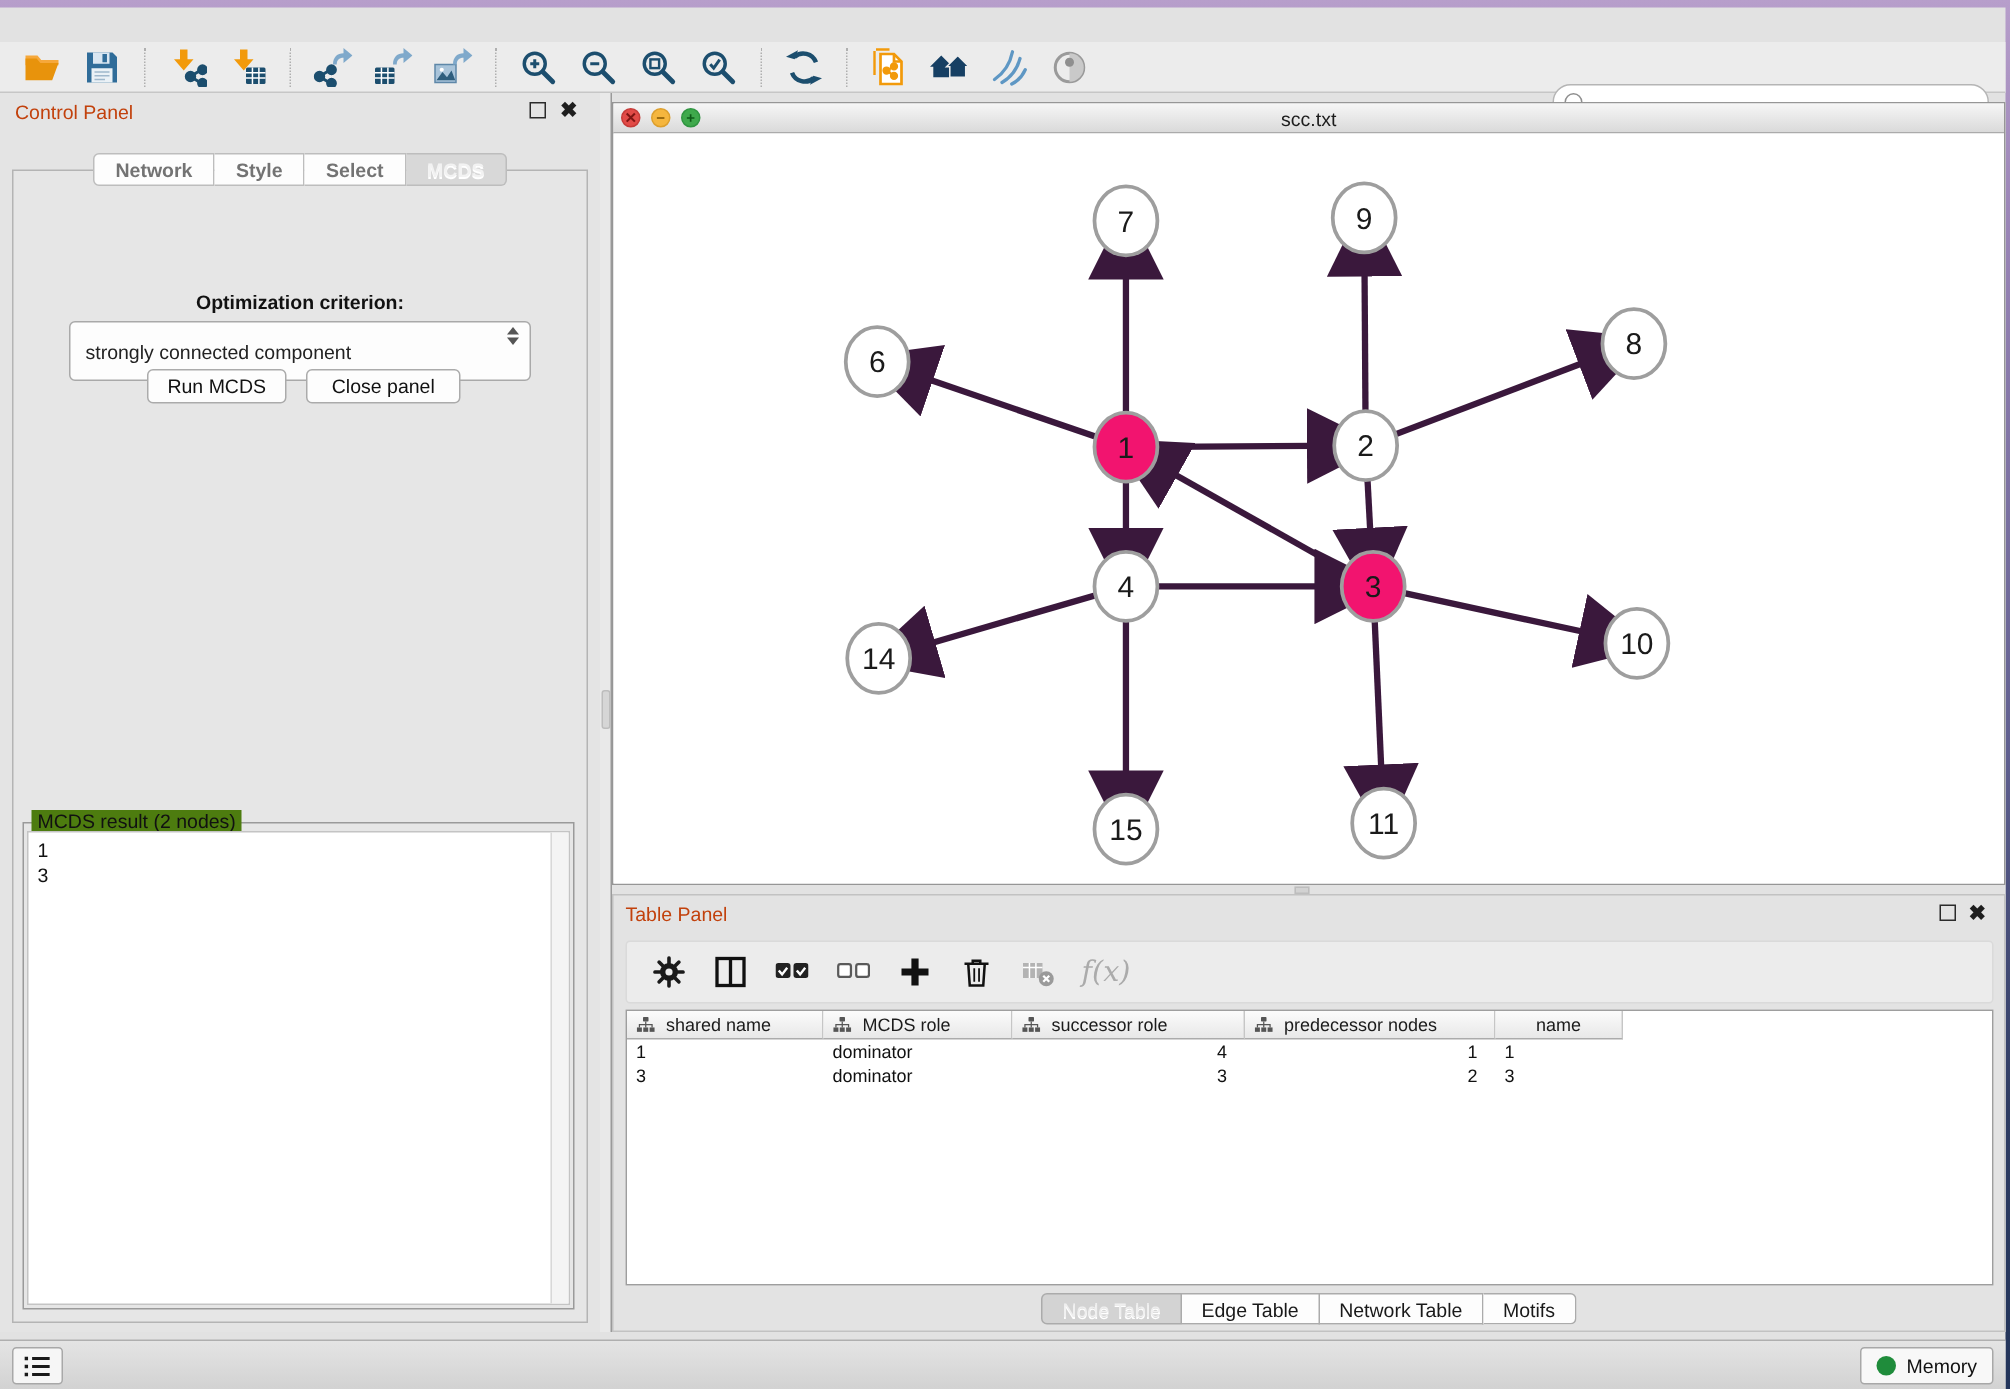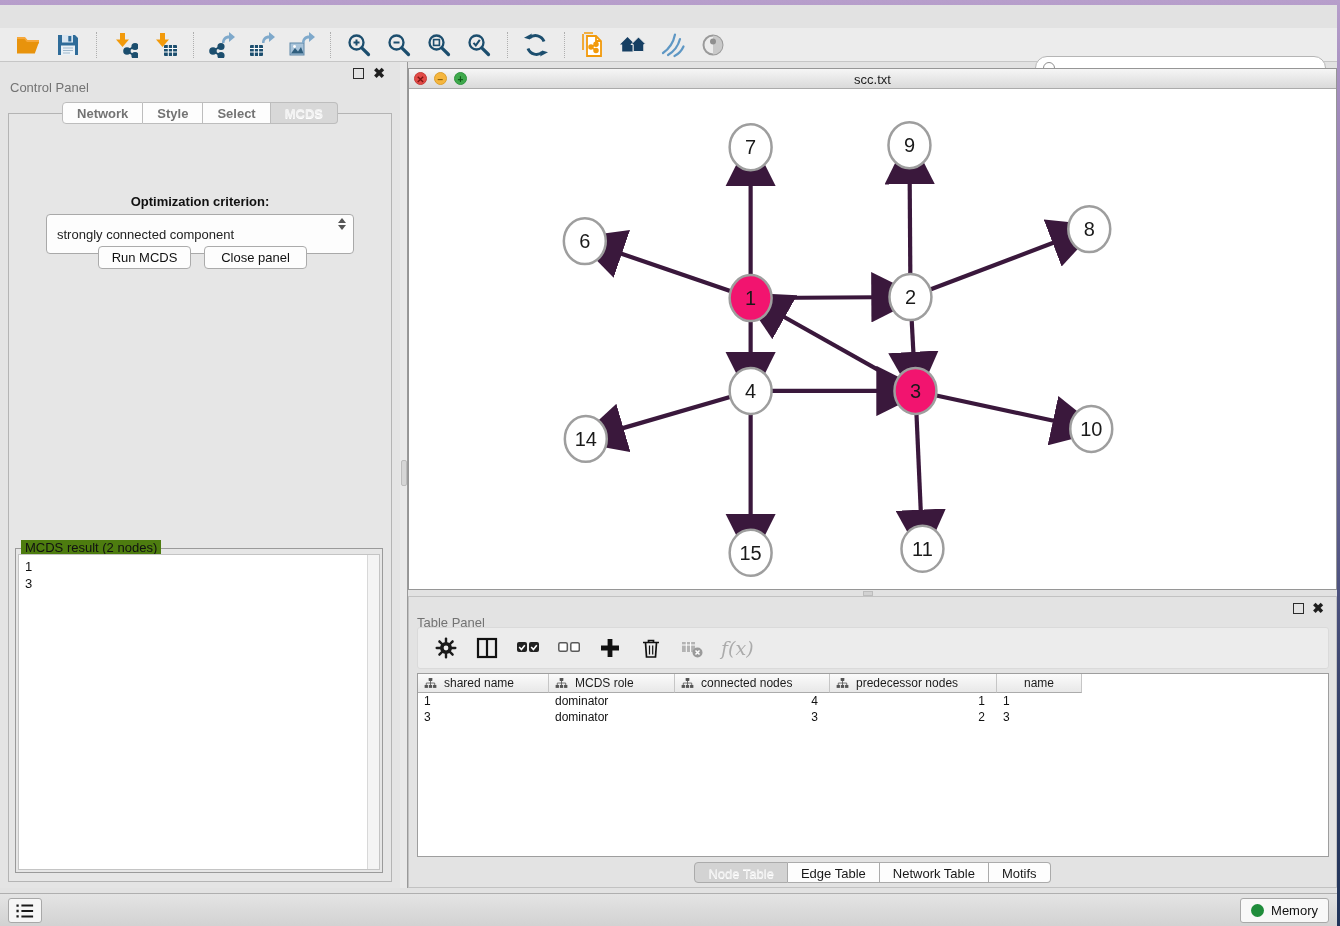--- a/index.html
+++ b/index.html
@@ -24,21 +24,21 @@
   .searchbox { position:absolute; right:11px; top:28px; width:291px; height:24px; background:#fff;
     border:1px solid #B5B5B5; border-radius:13px; display:flex; align-items:center; padding-left:7px; }
   .mag { width:12px; height:12px; border:1.6px solid #8F8F8F; border-radius:50%; position:relative; }
   .mag:after { content:""; position:absolute; left:9px; top:9px; width:5px; height:1.8px; background:#8F8F8F;
     transform:rotate(45deg); transform-origin:0 0; }
   .searchbox input { border:none; outline:none; flex:1; height:18px; margin-left:5px; font-size:12px; background:transparent; }
 
   
   .control-panel { position:absolute; left:0; top:57px; width:400px; height:826px; background:#E4E4E4; }
   .panel-head { position:absolute; left:0; top:0; width:100%; height:24px; }
-  .panel-title { position:absolute; left:10px; top:18px; font-size:13px; color:#737373;text-align:right; }
+  .panel-title { position:absolute; left:10px; top:5px; font-size:13px; color:#c2410c;text-align:right; }
   .win-mini { position:absolute; top:6px; width:11px; height:11px; border:1.6px solid #2B2B2B; cursor:pointer; }
   .win-close { position:absolute; top:3px; font-size:14px; font-weight:bold; color:#1E1E1E; cursor:pointer; }
   .cp-tabs { position:absolute; left:0; top:40px; width:100%; display:flex; justify-content:center; z-index:3; }
   .cp-tab { height:22px; padding:3px 14px 0; background:#FDFDFD; border:1px solid #BDBDBD; border-left:none;
     font-size:13px; font-weight:bold; color:#737373; cursor:pointer; }
   .cp-tab:first-child { border-left:1px solid #BDBDBD; border-radius:4px 0 0 4px; }
   .cp-tab:last-child { border-radius:0 4px 4px 0; }
   .cp-tab.selected { background:#D8D8D8; color:#F2F2F2; text-shadow:0 1px 0 #FFF; }
   .cp-body { position:absolute; left:8px; right:8px; top:51px; bottom:6px; background:#E6E6E6; border:1px solid #B4B4B4; }
   .opt-label { position:absolute; left:0; top:80px; width:100%; text-align:center; font-size:13px; font-weight:bold; color:#111; }
@@ -454,21 +454,21 @@
           <div class="dt-hcell" style="width: 155px;">
             <svg viewBox="0 0 14 12">
               <g fill="#555">
                 <rect x="5" y="0" width="4" height="3.2" rx="0.5"></rect>
                 <rect x="0.6" y="7.6" width="3.6" height="3.2"></rect>
                 <rect x="5.2" y="7.6" width="3.6" height="3.2"></rect>
                 <rect x="9.8" y="7.6" width="3.6" height="3.2"></rect>
               </g>
               <path d="M7 3.2v2.3M2.4 7.6V5.5h9.2v2.1M7 5.5v2.1" stroke="#555" stroke-width="0.9" fill="none"></path>
             </svg>
-            <span>connected nodes</span>
+            <span>successor role</span>
           </div>
           <div class="dt-hcell" style="width: 167px;">
             <svg viewBox="0 0 14 12">
               <g fill="#555">
                 <rect x="5" y="0" width="4" height="3.2" rx="0.5"></rect>
                 <rect x="0.6" y="7.6" width="3.6" height="3.2"></rect>
                 <rect x="5.2" y="7.6" width="3.6" height="3.2"></rect>
                 <rect x="9.8" y="7.6" width="3.6" height="3.2"></rect>
               </g>
               <path d="M7 3.2v2.3M2.4 7.6V5.5h9.2v2.1M7 5.5v2.1" stroke="#555" stroke-width="0.9" fill="none"></path>

